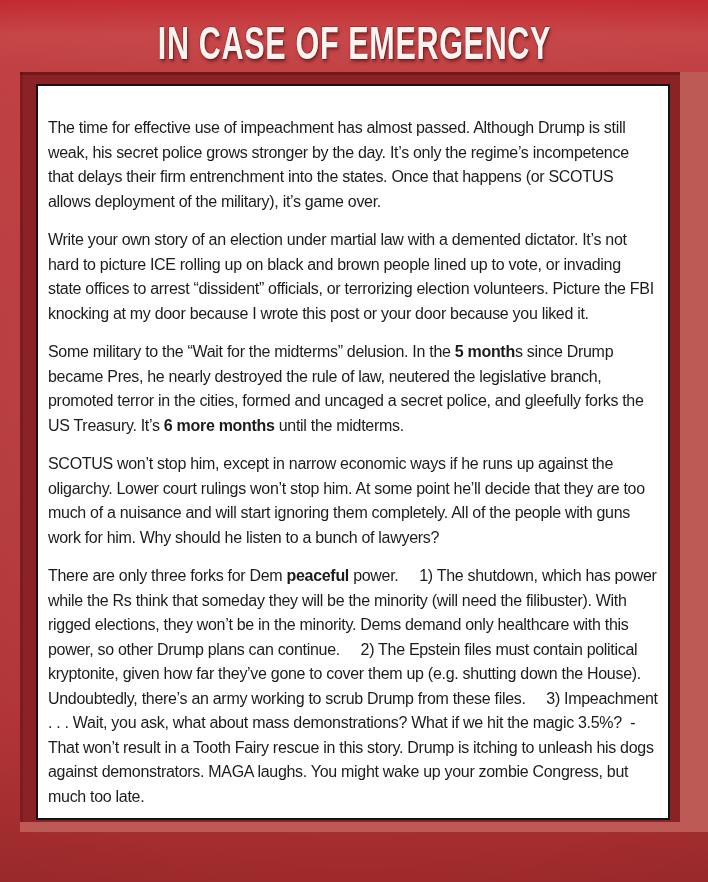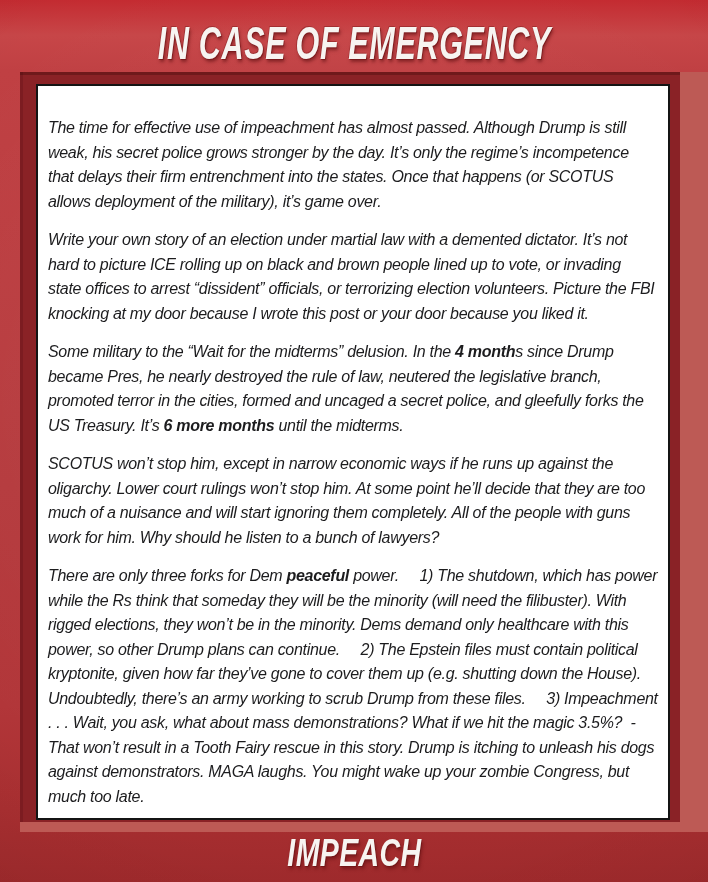--- a/index.html
+++ b/index.html
@@ -12,21 +12,21 @@
     --title-text: #f7f4f1;
   }
   * { margin: 0; padding: 0; box-sizing: border-box; }
   html, body { width: 708px; height: 882px; overflow: hidden; }
   body {
     font-family: "Liberation Sans", "DejaVu Sans", sans-serif;
     background:
       radial-gradient(130% 95% at 50% 45%, rgba(255,255,255,0.06) 0%, rgba(0,0,0,0) 55%, rgba(0,0,0,0.12) 100%),
       linear-gradient(180deg, #c42b31 0%, #c74648 4%, #c04043 8%, #b53a3d 55%, var(--background-red) 80%, #aa3032 90%, #9f2a2c 100%);
   }
-  .poster { position: relative; width: 708px; height: 882px; font-style: italic; }
+  .poster { position: relative; width: 708px; height: 882px; }
 
   
   .title-band {
     position: absolute; top: 14px; left: 0; right: 0;
     height: 58px; text-align: center;
     color: var(--title-text);
     font-weight: 700; font-size: 47px; line-height: 58px;
     white-space: nowrap;
   }
   .condense {
@@ -90,24 +90,21 @@
 
   <div class="title-band">
     <span class="condense">IN CASE OF EMERGENCY</span>
   </div>
 
   <div class="frame">
     <div class="panel">
       <div class="article" id="paragraphs">
           <p><span>The time for effective use of impeachment has almost passed. Although Drump is still weak, his secret police grows stronger by the day. It’s only the regime’s incompetence that delays their firm entrenchment into the states. Once that happens (or SCOTUS allows deployment of the military), it’s game over.</span></p>
           <p><span>Write your own story of an election under martial law with a demented dictator. It’s not hard to picture ICE rolling up on black and brown people lined up to vote, or invading state offices to arrest “dissident” officials, or terrorizing election volunteers. Picture the FBI knocking at my door because I wrote this post or your door because you liked it.</span></p>
-          <p><span>Some military to the “Wait for the midterms” delusion. In the </span><b>4 month</b><span>s since Drump became Pres, he nearly destroyed the rule of law, neutered the legislative branch, promoted terror in the cities, formed and uncaged a secret police, and gleefully forks the US Treasury. It’s </span><b>6 more months</b><span> until the midterms.</span></p>
+          <p><span>Some military to the “Wait for the midterms” delusion. In the </span><b>5 month</b><span>s since Drump became Pres, he nearly destroyed the rule of law, neutered the legislative branch, promoted terror in the cities, formed and uncaged a secret police, and gleefully forks the US Treasury. It’s </span><b>6 more months</b><span> until the midterms.</span></p>
           <p><span>SCOTUS won’t stop him, except in narrow economic ways if he runs up against the oligarchy. Lower court rulings won’t stop him. At some point he’ll decide that they are too much of a nuisance and will start ignoring them completely. All of the people with guns work for him. Why should he listen to a bunch of lawyers?</span></p>
           <p><span>There are only three forks for Dem </span><b>peaceful</b><span> power.     1) The shutdown, which has power while the Rs think that someday they will be the minority (will need the filibuster). With rigged elections, they won’t be in the minority. Dems demand only healthcare with this power, so other Drump plans can continue.     2) The Epstein files must contain political kryptonite, given how far they’ve gone to cover them up (e.g. shutting down the House). Undoubtedly, there’s an army working to scrub Drump from these files.     3) Impeachment . . . Wait, you ask, what about mass demonstrations? What if we hit the magic 3.5%?  - That won’t result in a Tooth Fairy rescue in this story. Drump is itching to unleash his dogs against demonstrators. MAGA laughs. You might wake up your zombie Congress, but much too late.</span></p>
         </div>
     </div>
   </div>
 
-  <div class="footer-band">
-    <span class="condense-footer">IMPEACH</span>
-  </div>
 
 </div>
 
 </body></html>

